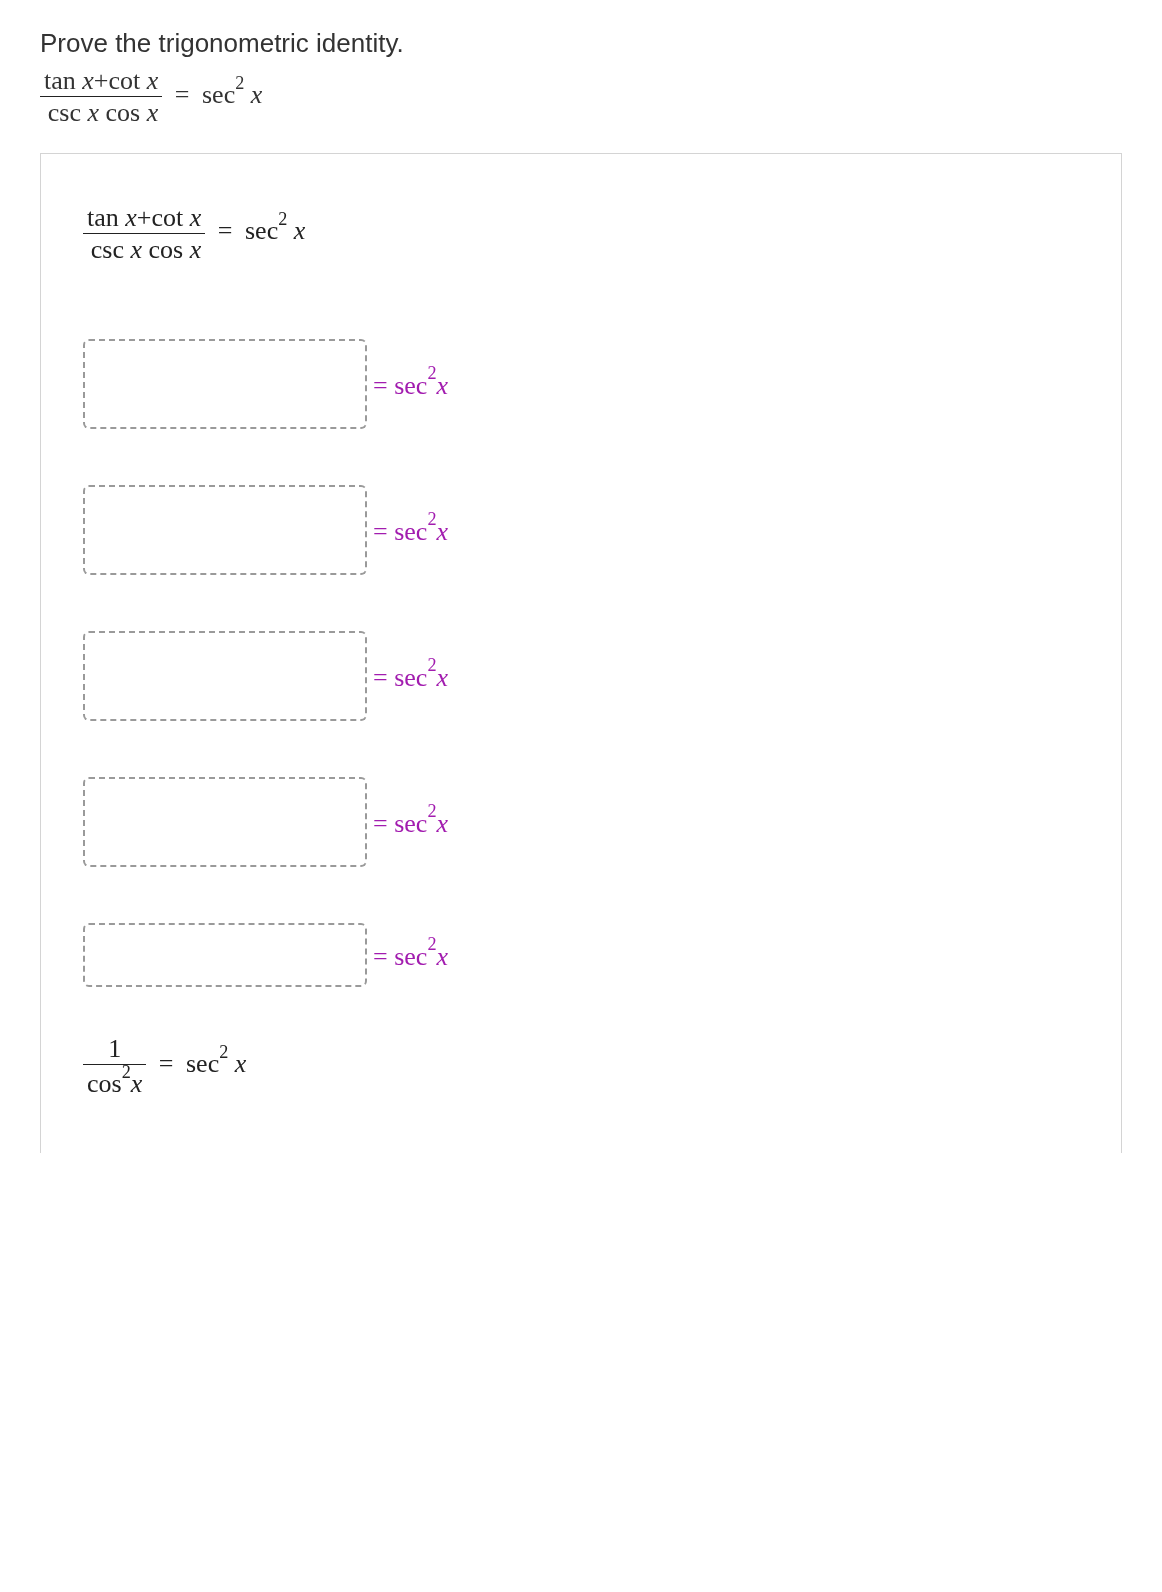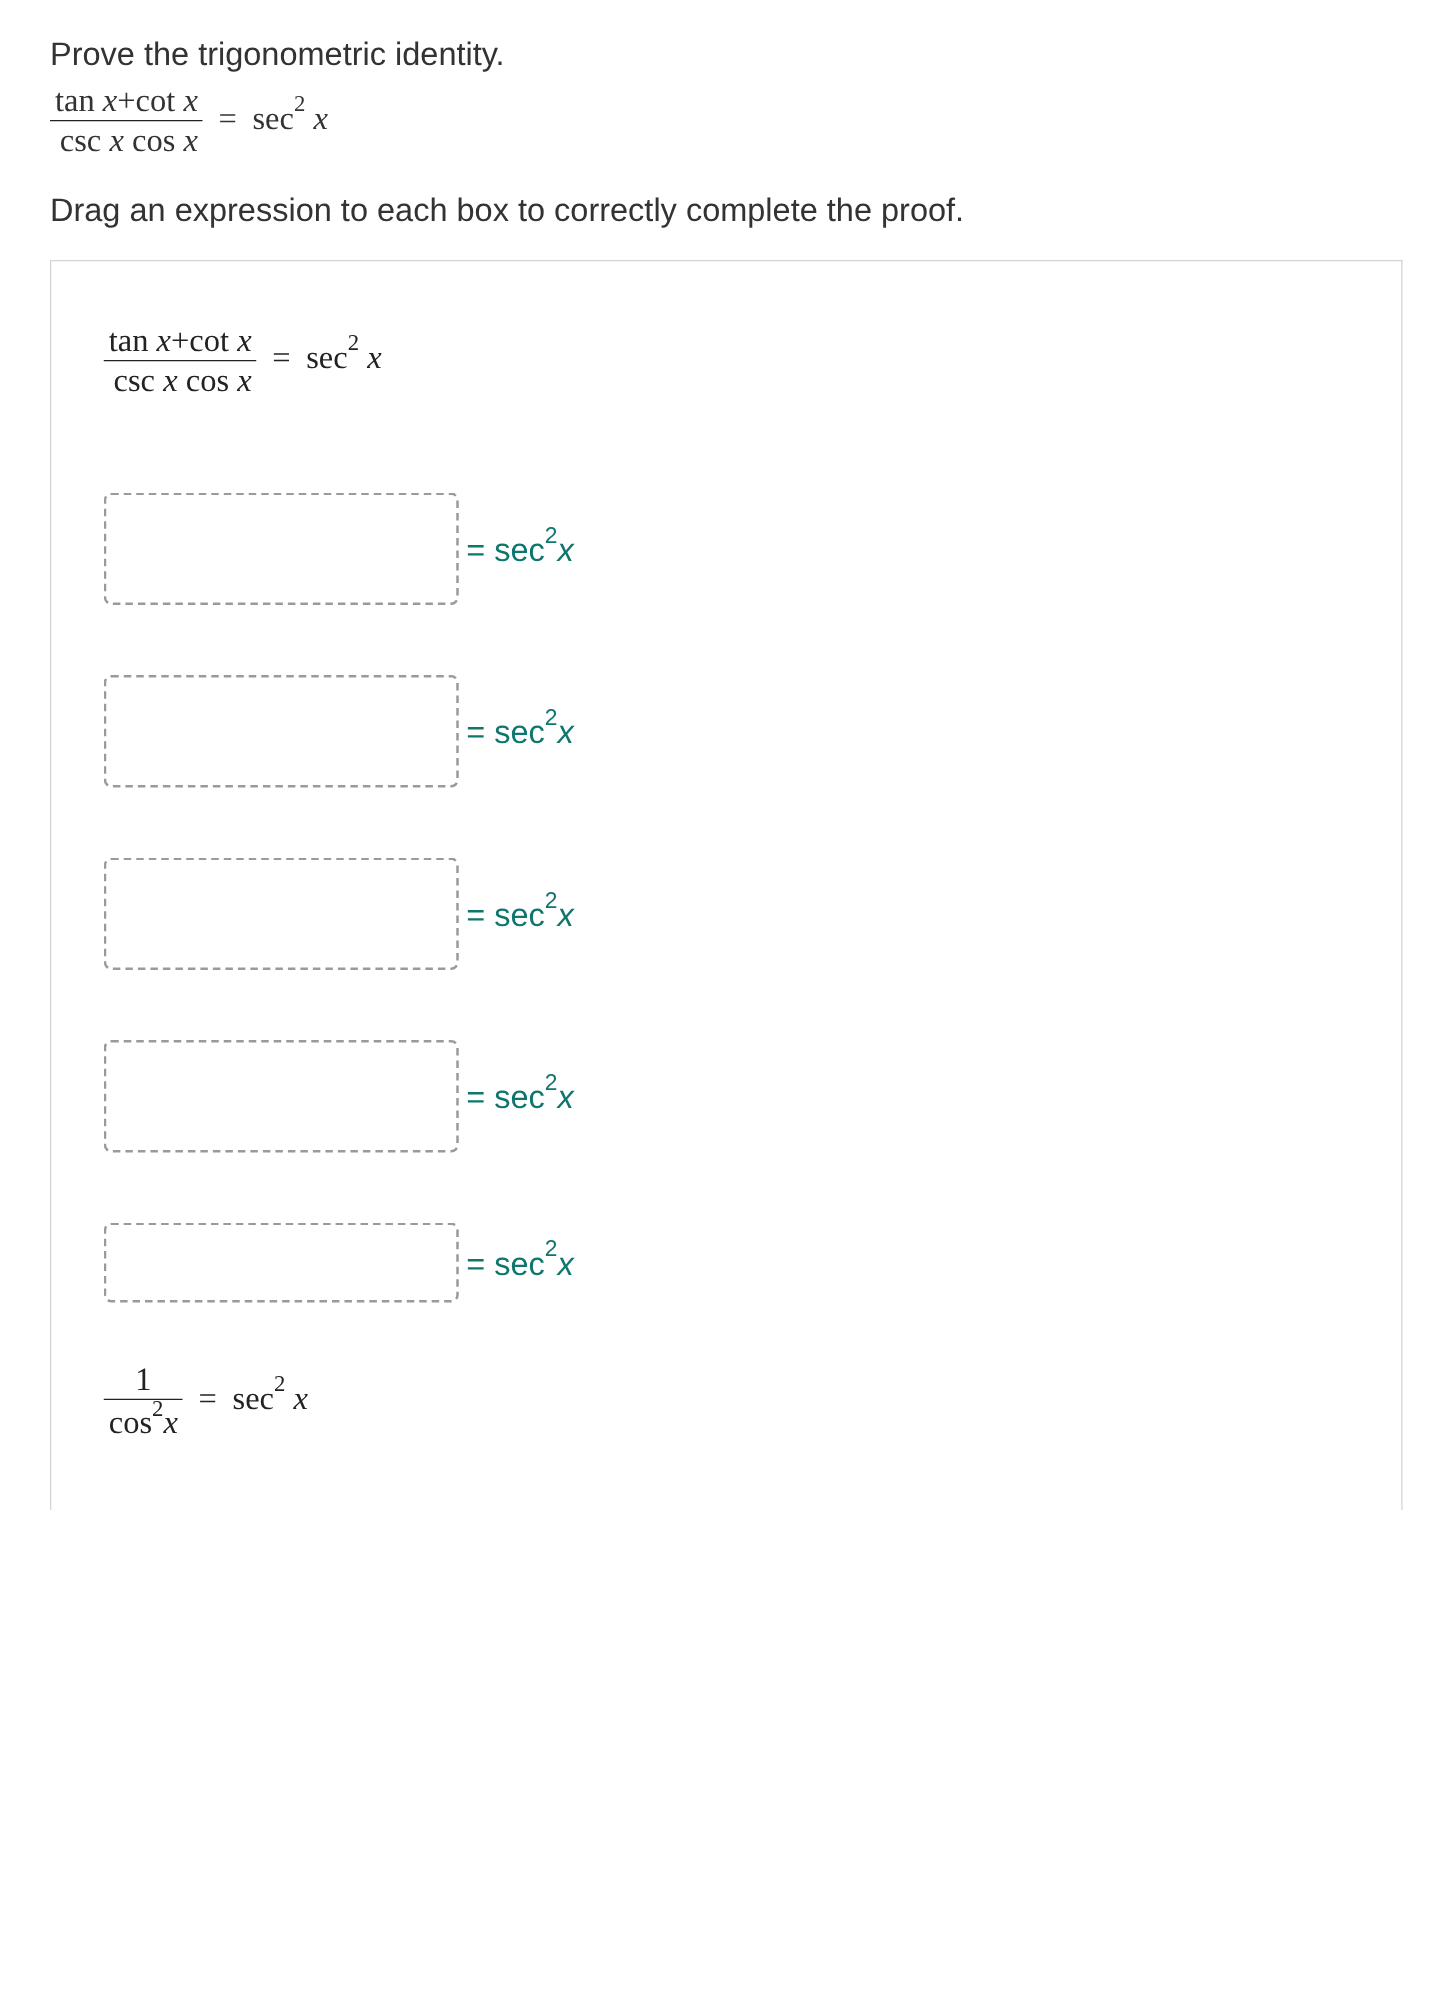--- a/index.html
+++ b/index.html
@@ -47,23 +47,23 @@
     margin-bottom: 56px;
   }
   .drop-zone {
     width: 284px;
     height: 90px;
     border: 2px dashed #9a9a9a;
     border-radius: 6px;
   }
   .drop-zone.short { height: 64px; }
   .rhs {
-    font-family: Liberation Sans, sans-serif;
+    font-family: Liberation Serif, serif;
     font-size: 26px;
-    color: #0f766e;
+    color: #a21caf;
     margin-left: 6px;
   }
   .frac {
     display: inline-block;
     vertical-align: middle;
     text-align: center;
   }
   .frac .num {
     display: block;
     border-bottom: 1.5px solid #222;
@@ -88,21 +88,20 @@
 
   <div class="main-eq">
     <span class="frac">
       <span class="num">tan <i>x</i>+cot <i>x</i></span>
       <span class="den">csc <i>x</i> cos <i>x</i></span>
     </span>
     <span style="margin:0 6px;">=</span>
     <span>sec<sup>2</sup> <i>x</i></span>
   </div>
 
-  <div class="subinstruction">Drag an expression to each box to correctly complete the proof.</div>
 
   <div class="proof-area">
 
     <div class="eq-line">
       <span class="frac">
         <span class="num">tan <i>x</i>+cot <i>x</i></span>
         <span class="den">csc <i>x</i> cos <i>x</i></span>
       </span>
       <span style="margin:0 6px;">=</span>
       <span>sec<sup>2</sup> <i>x</i></span>

